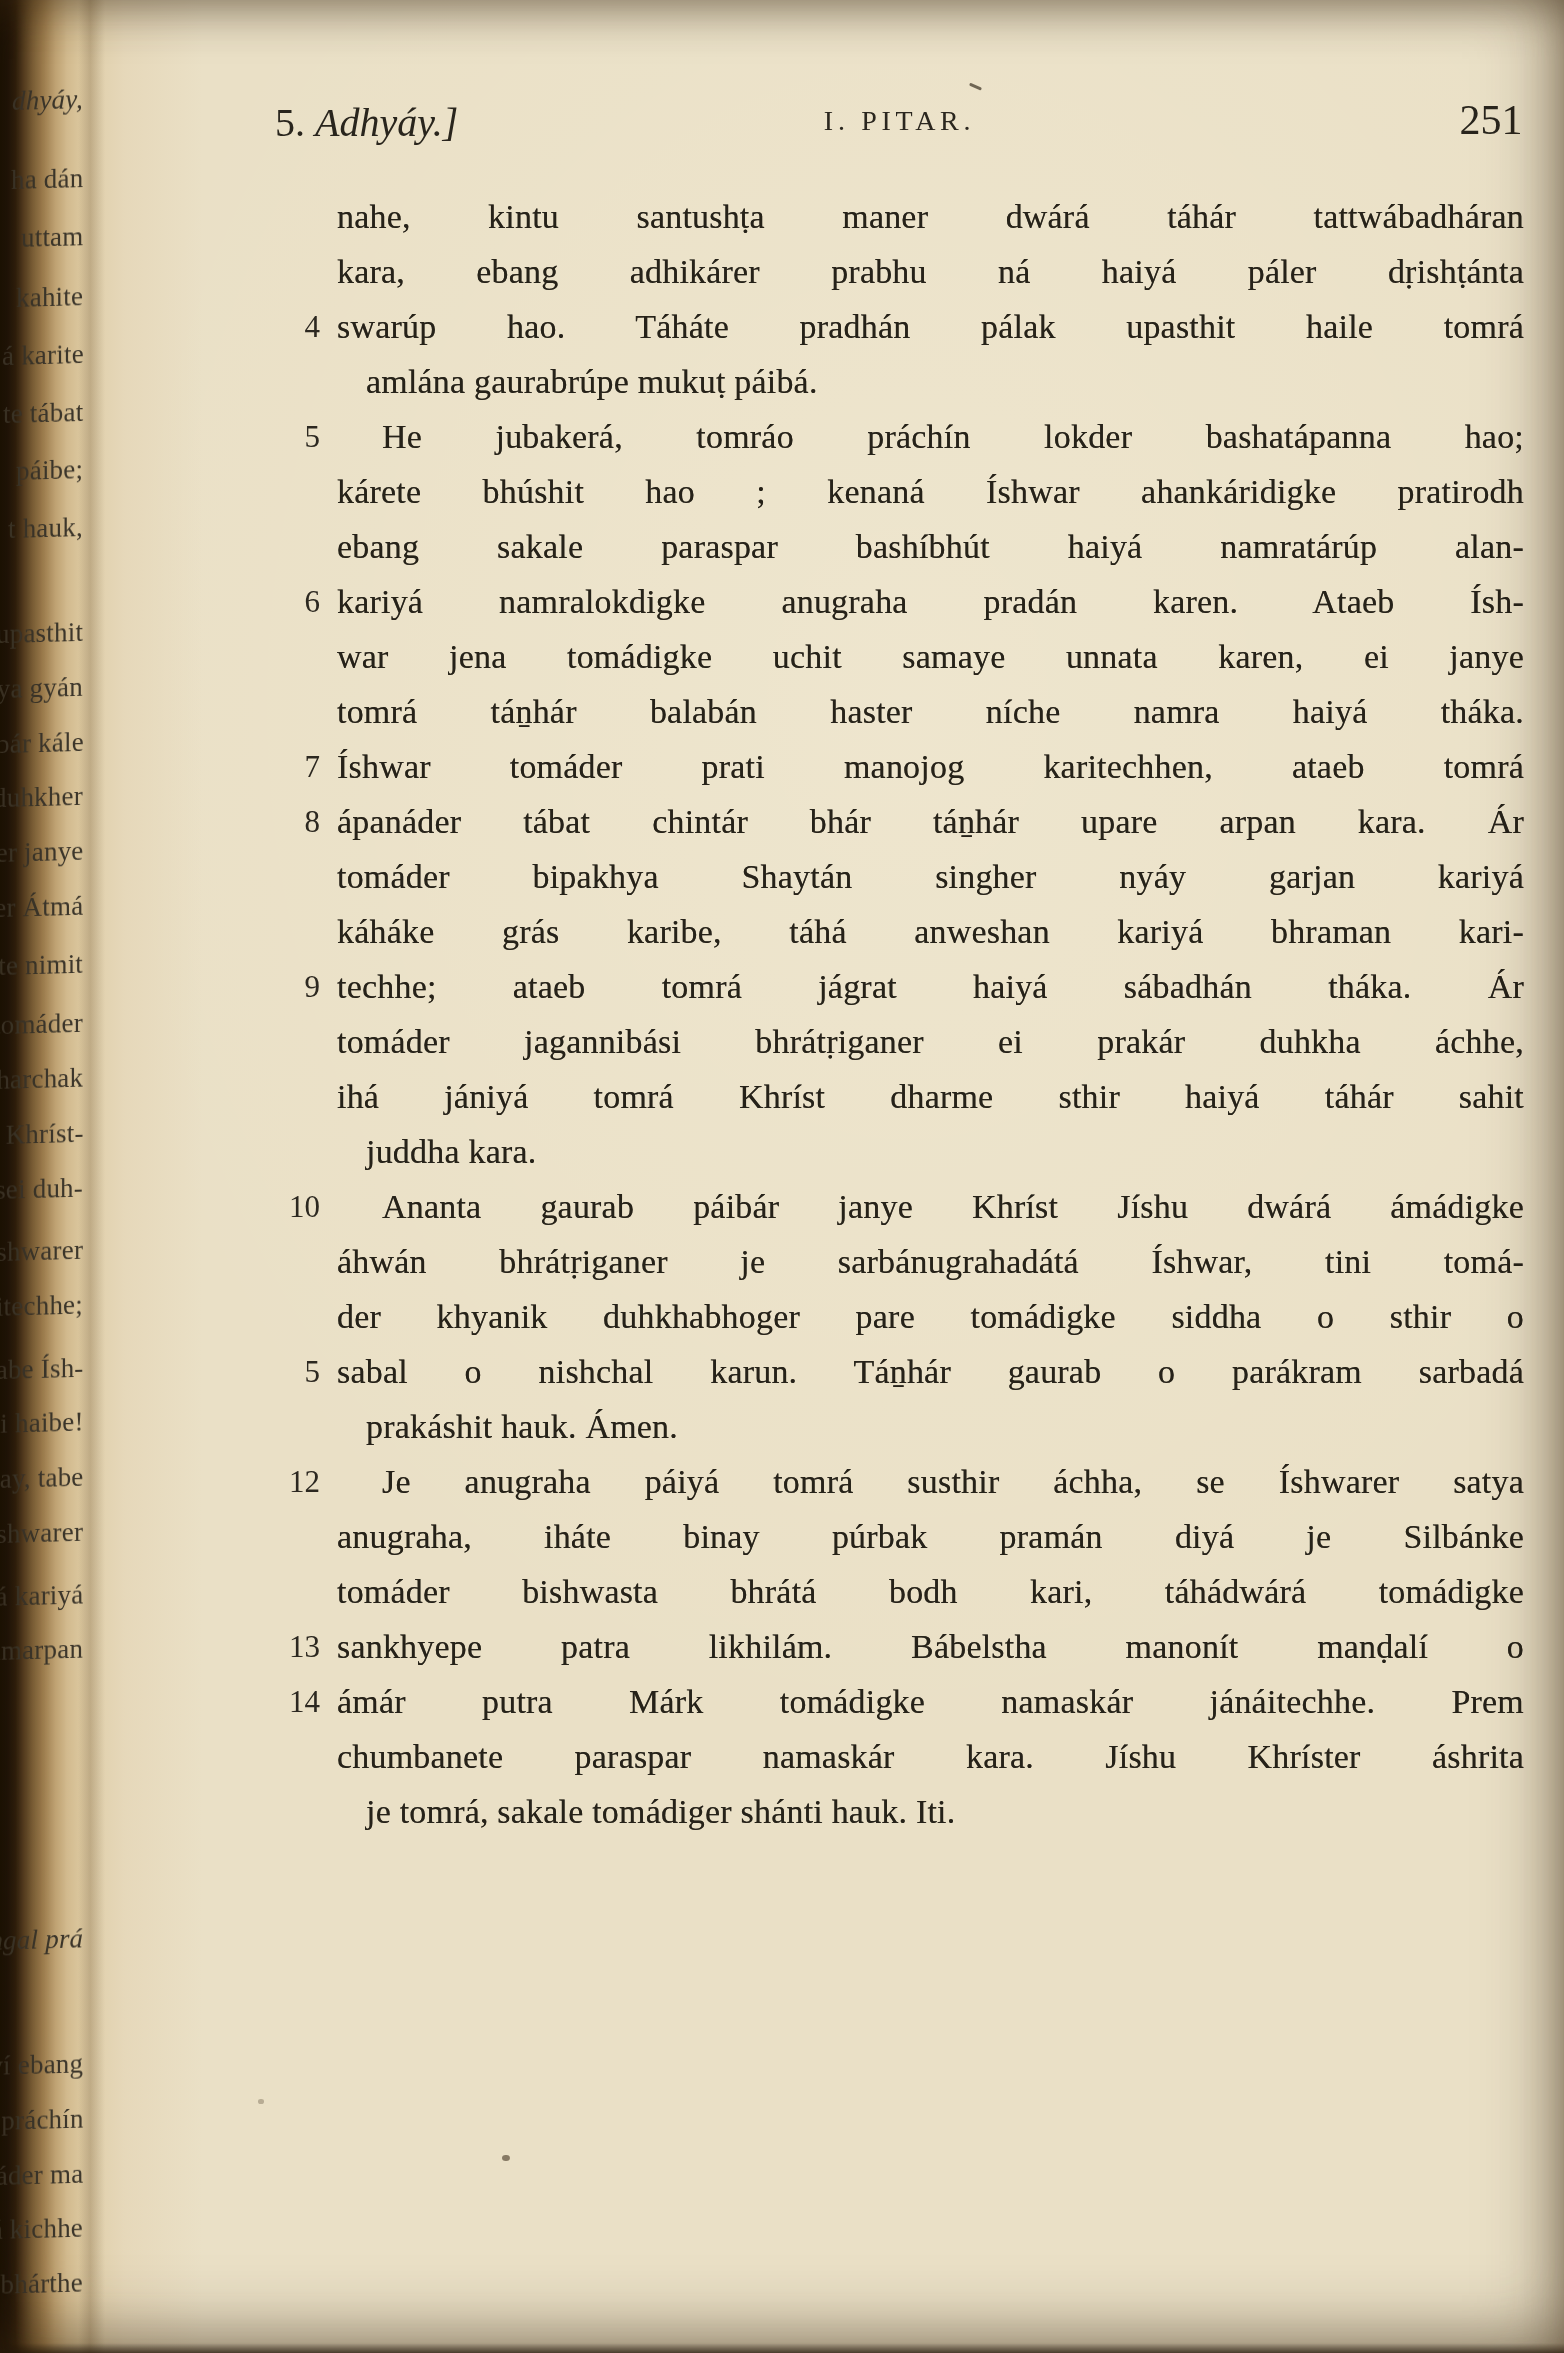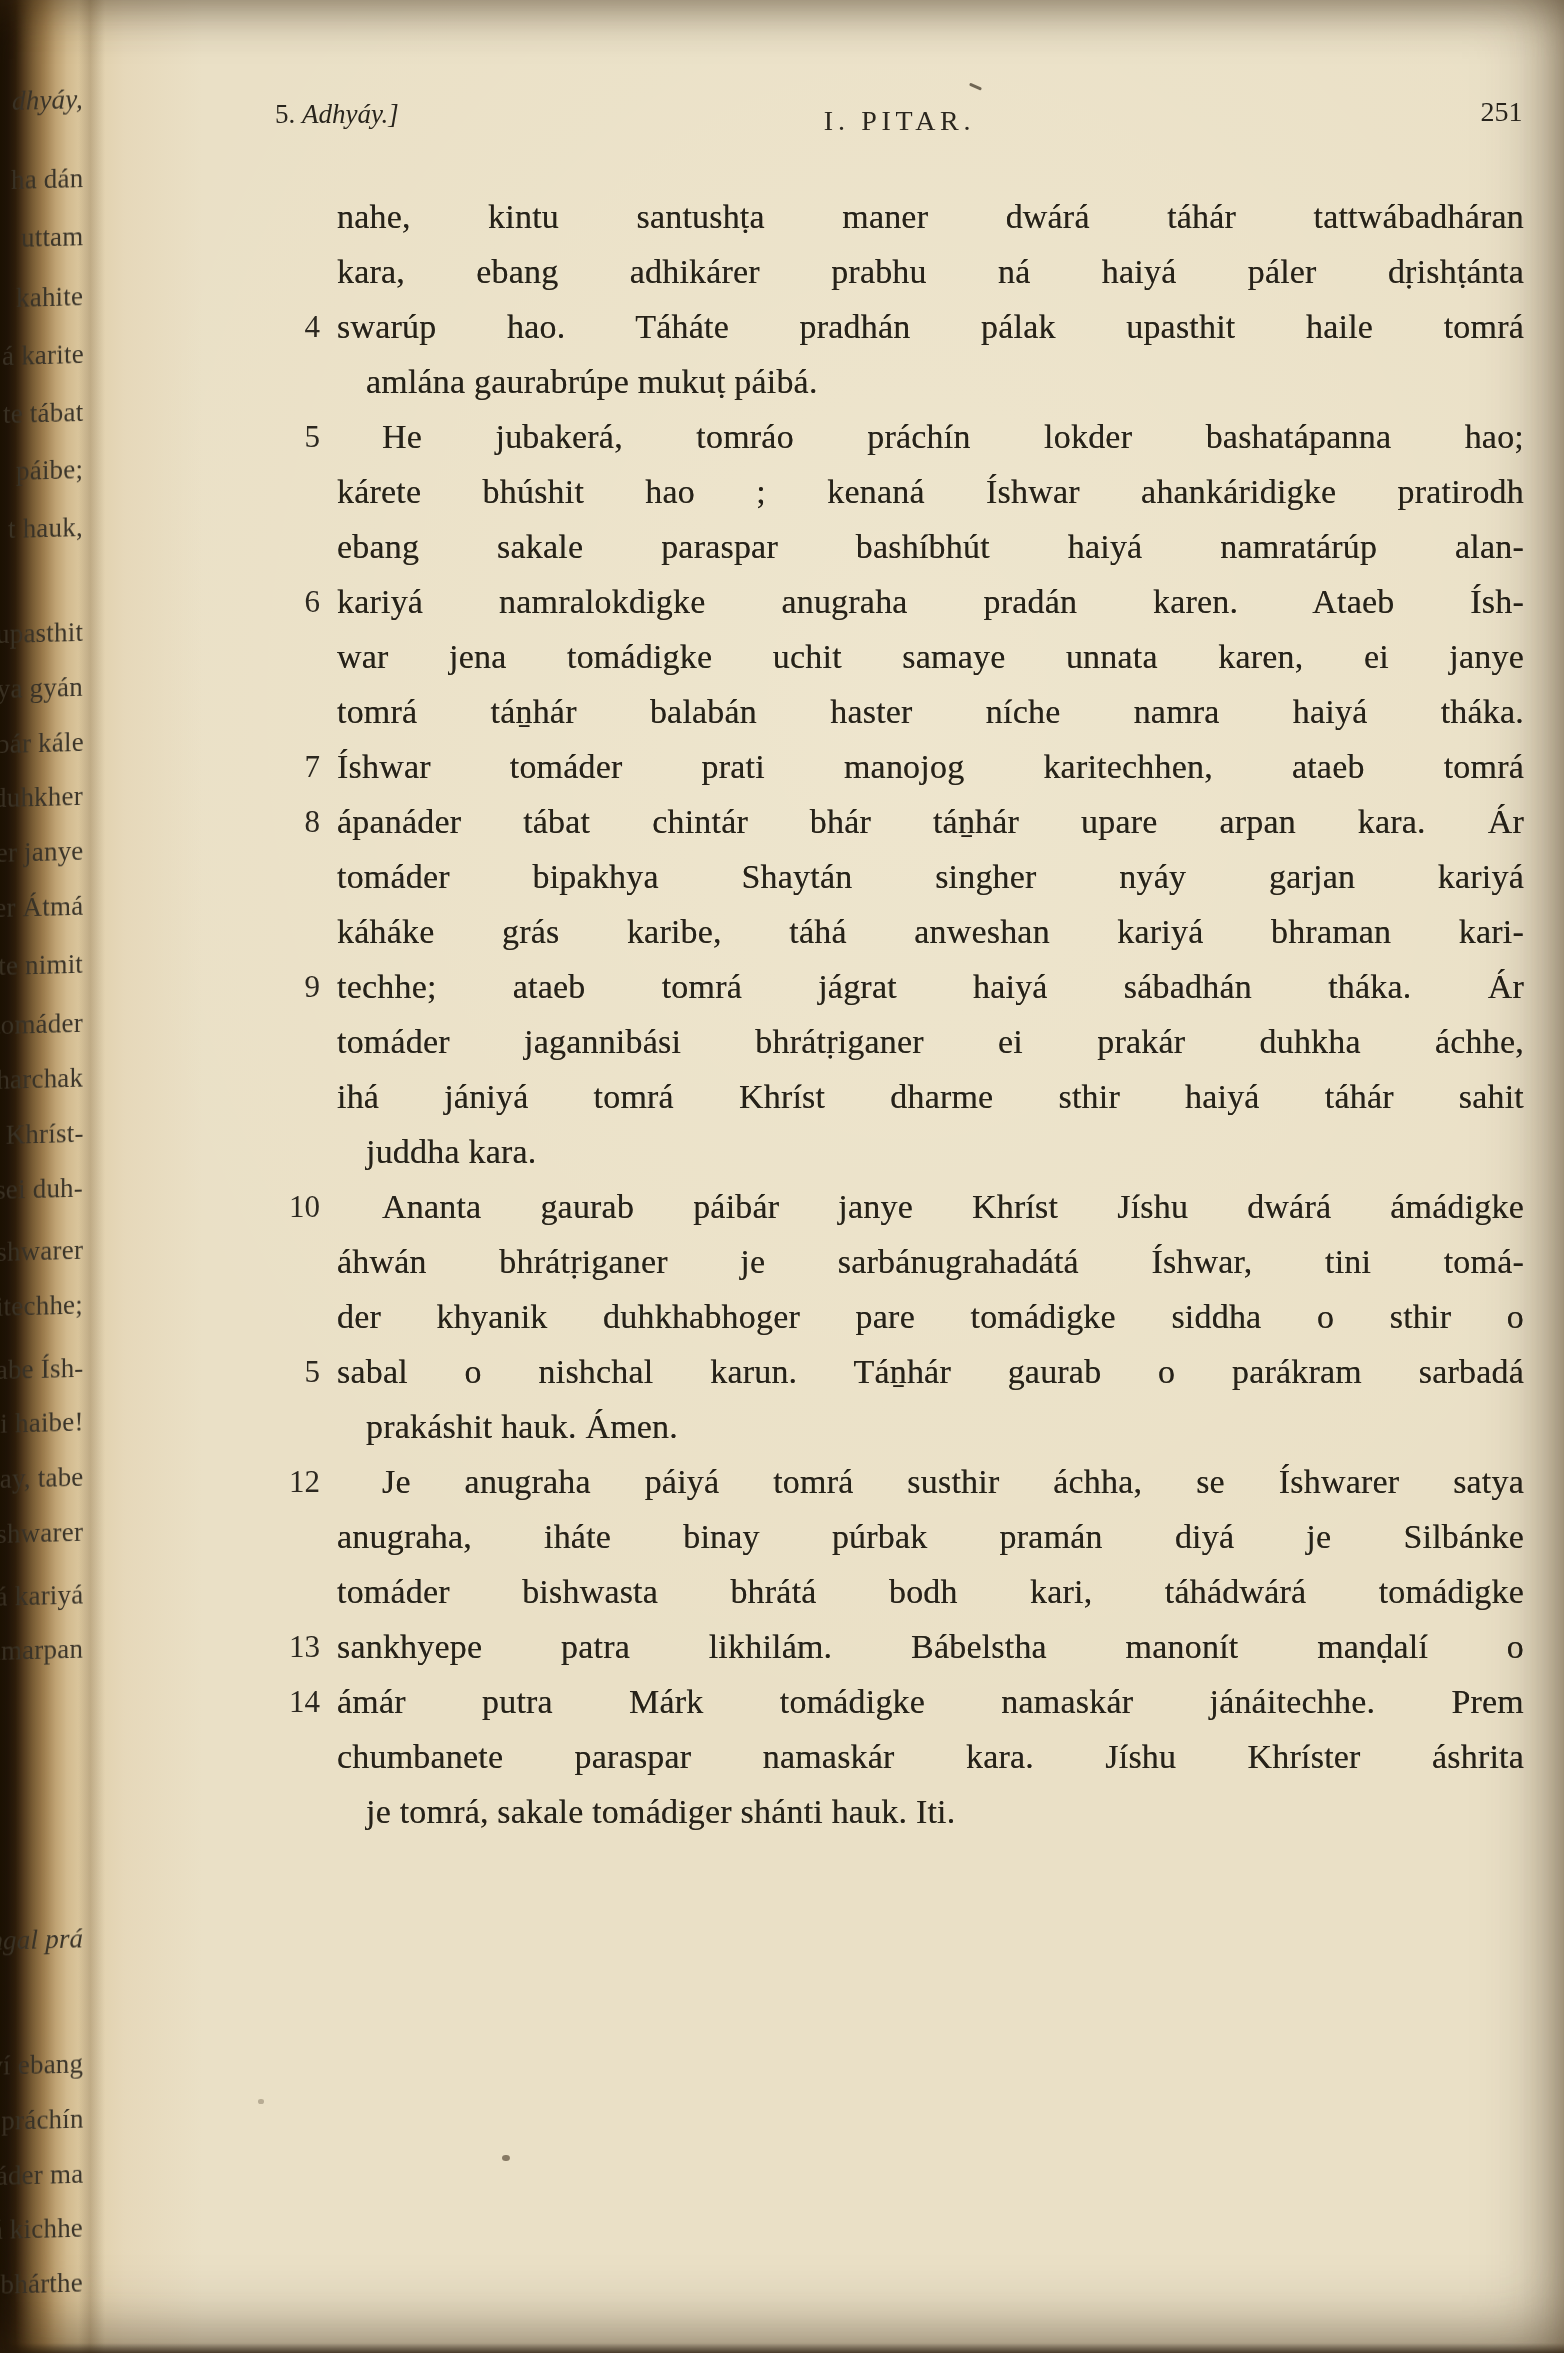--- a/index.html
+++ b/index.html
@@ -32,24 +32,24 @@
   
   .gutter-frags{position:absolute;left:0;top:0;width:88px;height:100%;overflow:hidden;}
   .frag{
     position:absolute;right:4.7px;white-space:nowrap;
     font-size:27px;color:#3b352a;letter-spacing:0.2px;
     transform:skewY(-1.5deg);filter:blur(0.3px);
   }
   .frag.it{font-style:italic;}
   
   .header{position:absolute;left:275px;top:99px;width:1249px;height:50px;color:#29251d;}
-  .h-left{position:absolute;left:0;top:0;font-size:27px;}
+  .h-left{position:absolute;left:0;top:0;font-size:40px;}
   .h-left .it{font-style:italic;}
   .h-center{position:absolute;left:0;right:0;top:6.3px;text-align:center;font-size:28px;letter-spacing:4.7px;color:#2b271f;}
-  .h-right{position:absolute;right:1.6px;top:-3.1px;font-size:28px;text-align:right;}
+  .h-right{position:absolute;right:1.6px;top:-3.1px;font-size:42px;text-align:right;}
   
   .bodytext{position:absolute;left:275px;top:189px;width:1249px;color:#262219;}
   .line{display:flex;height:55px;}
   .vnum{flex:0 0 45px;text-align:right;font-size:31px;line-height:55px;color:#2c2820;}
   .ltext{
     flex:1;margin-left:17px;font-size:34px;line-height:55px;
     letter-spacing:0.2px;color:#262219;
     text-shadow:0 0 0.5px rgba(38,34,25,.65);
   }
   .just{text-align:justify;text-align-last:justify;}

